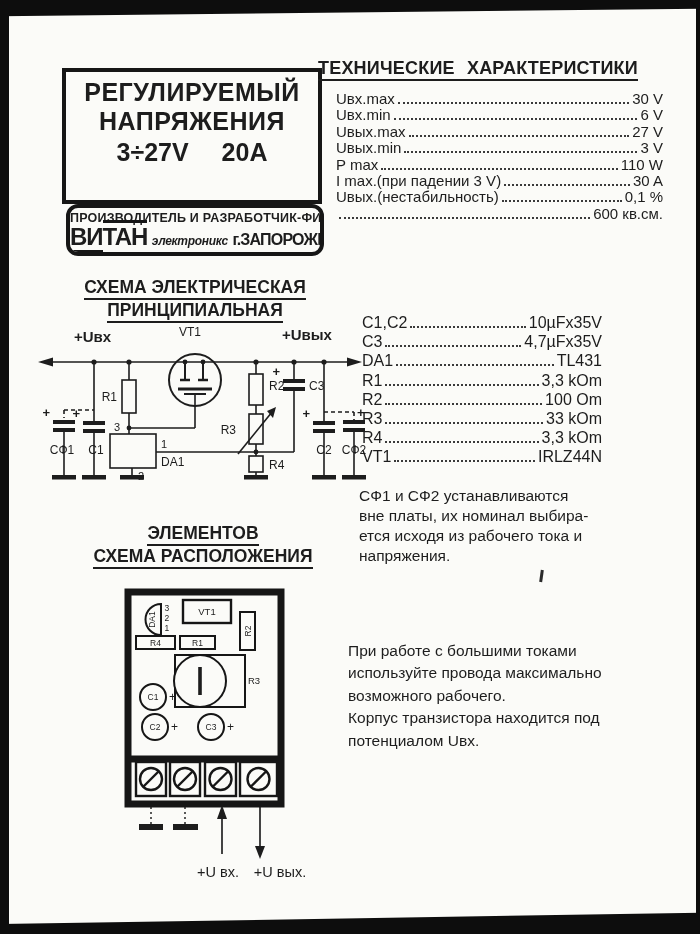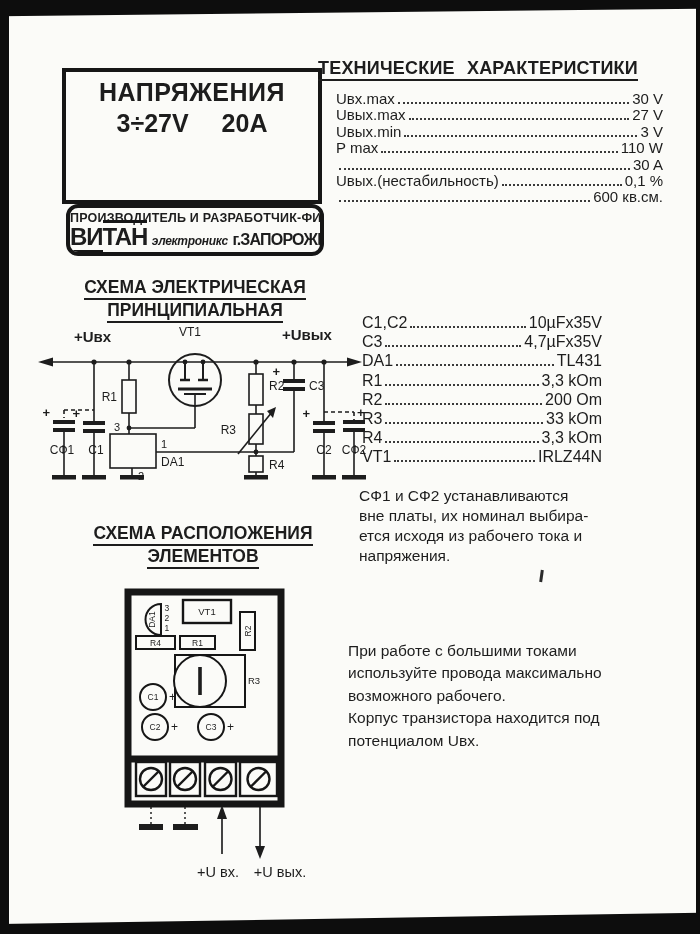--- a/index.html
+++ b/index.html
@@ -80,20 +80,21 @@
   .pcb-mid{font-size:9.5px;}
   .pcb-plus{font-size:12px;}
   .pcb-io{font-size:14.5px;}
 </style>
 </head>
 <body>
 
 <div class="paper">
 
   <div class="abs title-box">
+    <div class="title-line">РЕГУЛИРУЕМЫЙ</div>
     <div class="title-line">НАПРЯЖЕНИЯ</div>
     <div class="title-rating">3÷27V 20A</div>
   </div>
 
   <div class="abs maker-box">
     <div class="maker-tagline">ПРОИЗВОДИТЕЛЬ И РАЗРАБОТЧИК-ФИРМА</div>
     <div class="maker-line2">
       <span class="brand brand-left">ВИ</span><span class="brand brand-right">ТАН</span>
       <span class="maker-sub">электроникс</span>
       <span class="maker-city">г.ЗАПОРОЖЬЕ</span>
@@ -103,35 +104,41 @@
   <div class="abs tech-heading">
     <span>ТЕХНИЧЕСКИЕ ХАРАКТЕРИСТИКИ</span>
   </div>
   <div class="abs tech-rows">
     <div class="spec-row">
         <span>Uвх.max</span>
         <span class="leader"></span>
         <span class="spec-value">30 V</span>
       </div>
     <div class="spec-row">
+        <span>Uвх.min</span>
+        <span class="leader"></span>
+        <span class="spec-value">6 V</span>
+      </div>
+    <div class="spec-row">
         <span>Uвых.max</span>
         <span class="leader"></span>
         <span class="spec-value">27 V</span>
       </div>
     <div class="spec-row">
         <span>Uвых.min</span>
         <span class="leader"></span>
         <span class="spec-value">3 V</span>
       </div>
     <div class="spec-row">
         <span>P max</span>
         <span class="leader"></span>
         <span class="spec-value">110 W</span>
       </div>
     <div class="spec-row">
+        <span>I max.(при падении 3 V)</span>
         <span class="leader"></span>
         <span class="spec-value">30 A</span>
       </div>
     <div class="spec-row">
         <span>Uвых.(нестабильность)</span>
         <span class="leader"></span>
         <span class="spec-value">0,1 %</span>
       </div>
     <div class="spec-row">
         <span class="leader"></span>
@@ -287,21 +294,21 @@
         <span class="spec-value">TL431</span>
       </div>
     <div class="part-row">
         <span>R1</span>
         <span class="leader"></span>
         <span class="spec-value">3,3 kOm</span>
       </div>
     <div class="part-row">
         <span>R2</span>
         <span class="leader"></span>
-        <span class="spec-value">200 Om</span>
+        <span class="spec-value">100 Om</span>
       </div>
     <div class="part-row">
         <span>R3</span>
         <span class="leader"></span>
         <span class="spec-value">33 kOm</span>
       </div>
     <div class="part-row">
         <span>R4</span>
         <span class="leader"></span>
         <span class="spec-value">3,3 kOm</span>
@@ -314,22 +321,22 @@
   </div>
 
   <div class="abs note cap-note">
     <div>СФ1 и СФ2 устанавливаются</div>
     <div>вне платы, их номинал выбира-</div>
     <div>ется исходя из рабочего тока и</div>
     <div>напряжения.</div>
   </div>
 
   <div class="abs sec-heading layout-heading">
+    <div><span>ЭЛЕМЕНТОВ</span></div>
     <div><span>СХЕМА РАСПОЛОЖЕНИЯ</span></div>
-    <div><span>ЭЛЕМЕНТОВ</span></div>
   </div>
 
   <svg viewBox="0 0 195 302" style="left:120px;top:588px;width:195px;height:302px" stroke="#161616" stroke-width="2" fill="none">
     <g>
       <rect x="8" y="4" width="153" height="212" stroke-width="7"></rect>
       <line x1="8" y1="171" x2="161" y2="171" stroke-width="7"></line>
     </g>
 
     <g fill="#fbfbf8" stroke-width="2.4">
       <rect x="16" y="174" width="30" height="34"></rect>

